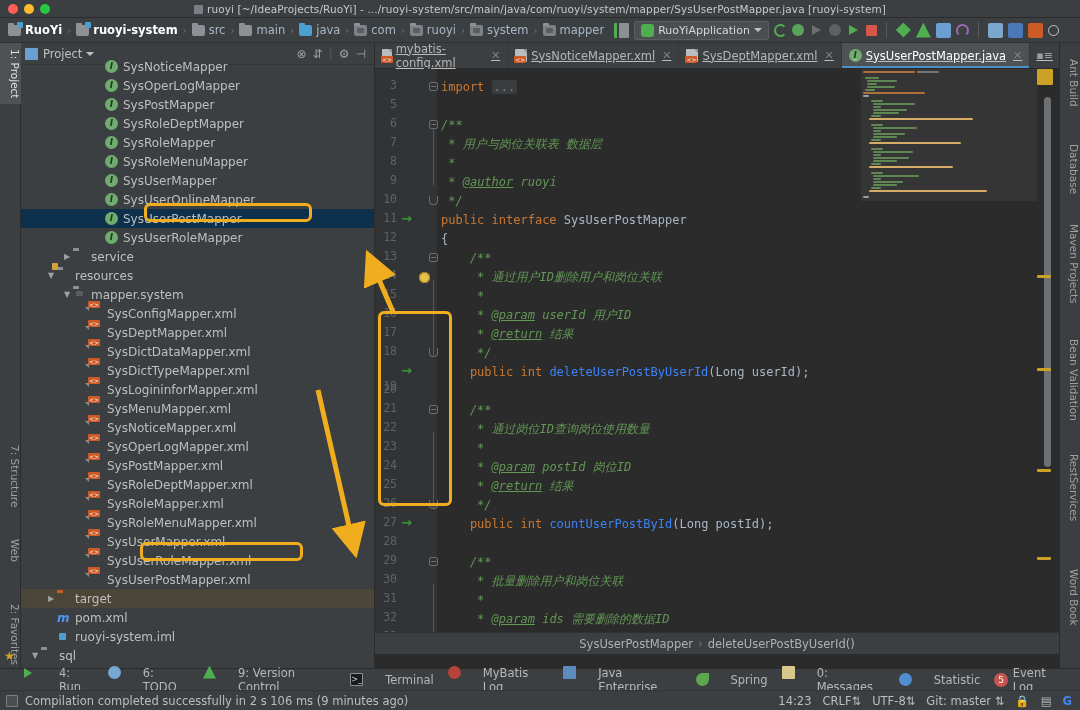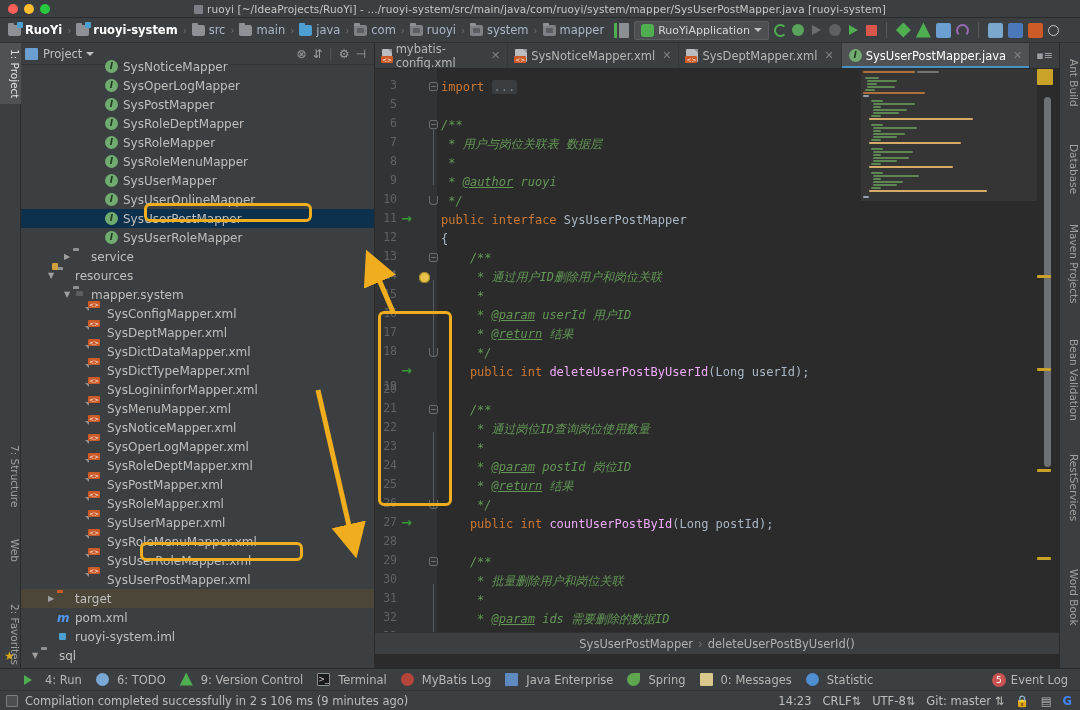--- a/index.html
+++ b/index.html
@@ -155,21 +155,21 @@
   .ifoldpkg::after { content:""; position:absolute; left:3px; top:3px; width:7px; height:5px; background:#5a5e63; border-radius:1px; }
   .ifoldplain { width:13px; height:11px; background:#8d9196; border-radius:1px; position:relative; }
   .ifoldplain::before { content:""; position:absolute; left:0; top:-2px; width:6px; height:3px; background:#8d9196; border-radius:1px 1px 0 0; }
 
   
   .editor {
     position:absolute; left:375px; top:43px; width:684px; height:633px; background:#2b2b2b;
   }
   .tabsbar {
     height:26px; background:#3c3f41; display:flex; align-items:stretch;
-    border-bottom:1px solid #2b2b2b; position:relative;
+    border-bottom:1px solid #2b2b2b; position:relative;text-decoration:underline;
   }
   .etab {
     display:flex; align-items:center; gap:4px; padding:0 7px;
     font-size:11.5px; color:#b6b6b6; cursor:default; border-right:1px solid #343638;
     position:relative;
   }
   .etab.active { background:#4e5254; color:#ffffff; }
   .etab.active::after {
     content:""; position:absolute; left:0; right:0; bottom:0; height:2px; background:#4a90c4;
   }
@@ -197,21 +197,21 @@
 
   .codetext {
     position:absolute; left:66px; top:0; right:0; height:100%;
     font-family:"DejaVu Sans Mono","Liberation Mono",monospace;
     font-size:12px; line-height:19px; white-space:pre;
   }
   .cl { position:absolute; left:0; }
   .kw  { color:#cc7832; }
   .cmt { color:#629755; font-style:italic; }
   .tag { color:#629755; font-style:italic; text-decoration:underline; }
-  .mth { color:#f0abfc;text-align:center; }
+  .mth { color:#3b82f6;text-align:center; }
   .pln { color:#a9b7c6; }
   .fold { background:#3a3d3f; color:#808080; border-radius:2px; padding:0 2px; }
 
   
   .minimap {
     position:absolute; right:22px; top:0px; width:176px; height:176px;
     background:#2b2b2b; overflow:hidden; opacity:.95;
   }
   .mmline { position:absolute; height:1.5px; border-radius:1px; }
 
@@ -226,21 +226,21 @@
     display:flex; align-items:center; justify-content:center; gap:5px;
     font-size:11.5px; color:#b0b0b0; border-top:1px solid #2f3133;
   }
 
   
   .bottomstrip {
     position:absolute; left:0; bottom:20px; width:1080px; height:22px;
     background:#3c3f41; display:flex; align-items:center; gap:14px;
     padding-left:24px; border-top:1px solid #2b2b2b;
   }
-  .btab { display:flex; align-items:flex-start; gap:8px; font-size:11.5px; color:#b7b7b7; cursor:default; }
+  .btab { display:flex; align-items:flex-start; gap:22px; font-size:11.5px; color:#b7b7b7; cursor:default; }
   .btab .mark { width:13px; height:13px; position:relative; flex:none; }
   .evtlog { margin-left:auto; margin-right:12px; display:flex; align-items:center; gap:5px; }
 
   
   .statusbar {
     position:absolute; left:0; bottom:0; width:1080px; height:20px;
     background:#3c3f41; display:flex; align-items:center; padding-left:6px;
     font-size:11.5px; color:#bdbdbd; border-top:1px solid #323436;
   }
   .sbleft { display:flex; align-items:center; gap:7px; }
@@ -498,41 +498,41 @@
           <span class="tname">SysNoticeMapper.xml</span>
         </div>
         <div class="trow">
           <span class="arrow" style="margin-left: 56px;"></span>
           <span class="ibox"><span class="ixml"></span></span>
           <span class="tname">SysOperLogMapper.xml</span>
         </div>
         <div class="trow">
           <span class="arrow" style="margin-left: 56px;"></span>
           <span class="ibox"><span class="ixml"></span></span>
+          <span class="tname">SysPostMapper.xml</span>
+        </div>
+        <div class="trow">
+          <span class="arrow" style="margin-left: 56px;"></span>
+          <span class="ibox"><span class="ixml"></span></span>
           <span class="tname">SysRoleDeptMapper.xml</span>
         </div>
         <div class="trow">
           <span class="arrow" style="margin-left: 56px;"></span>
           <span class="ibox"><span class="ixml"></span></span>
-          <span class="tname">SysPostMapper.xml</span>
-        </div>
-        <div class="trow">
-          <span class="arrow" style="margin-left: 56px;"></span>
-          <span class="ibox"><span class="ixml"></span></span>
           <span class="tname">SysRoleMapper.xml</span>
         </div>
         <div class="trow">
           <span class="arrow" style="margin-left: 56px;"></span>
           <span class="ibox"><span class="ixml"></span></span>
+          <span class="tname">SysRoleMenuMapper.xml</span>
+        </div>
+        <div class="trow">
+          <span class="arrow" style="margin-left: 56px;"></span>
+          <span class="ibox"><span class="ixml"></span></span>
           <span class="tname">SysUserMapper.xml</span>
-        </div>
-        <div class="trow">
-          <span class="arrow" style="margin-left: 56px;"></span>
-          <span class="ibox"><span class="ixml"></span></span>
-          <span class="tname">SysRoleMenuMapper.xml</span>
         </div>
         <div class="trow">
           <span class="arrow" style="margin-left: 56px;"></span>
           <span class="ibox"><span class="ixml"></span></span>
           <span class="tname">SysUserRoleMapper.xml</span>
         </div>
         <div class="trow">
           <span class="arrow" style="margin-left: 56px;"></span>
           <span class="ibox"><span class="ixml"></span></span>
           <span class="tname">SysUserPostMapper.xml</span>

